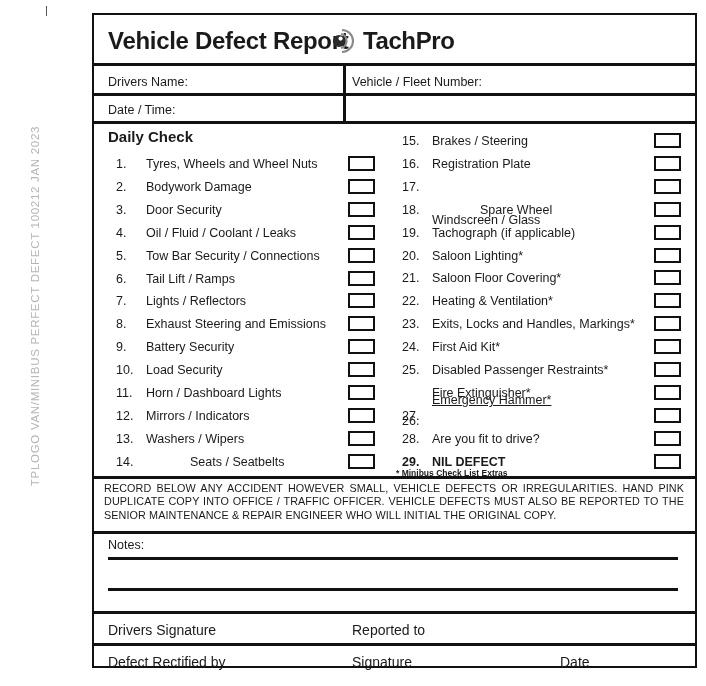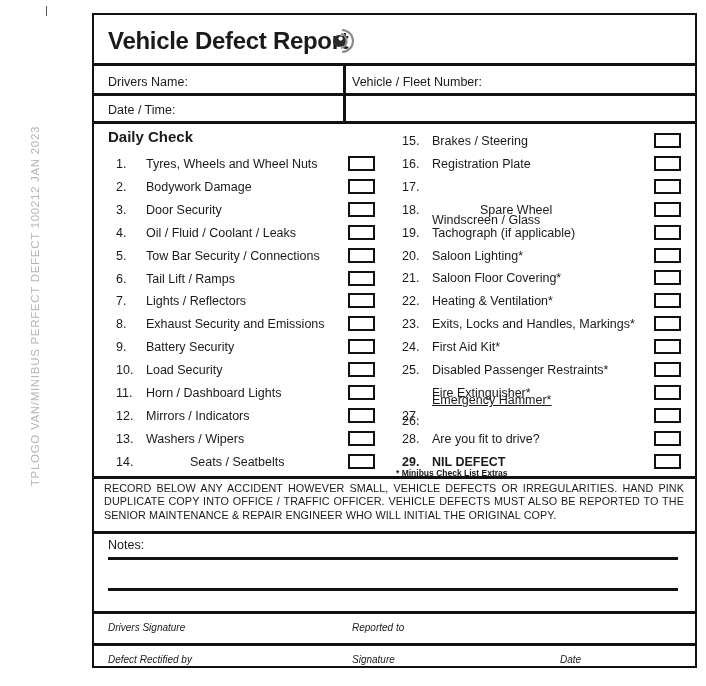--- a/index.html
+++ b/index.html
@@ -166,22 +166,21 @@
     position: absolute;
     left: 14px;
     width: 570px;
     height: 2.5px;
     background: #111;
   }
 
   
   .sig-label {
     position: absolute;
-    font-size: 10px;
-    font-style: italic;
+    font-size: 14px;
   }
 </style>
 </head>
 <body>
 
 <div id="side-code">
   <div class="tick"></div>
   <div class="vtext">TPLOGO VAN/MINIBUS PERFECT DEFECT 100212 JAN 2023</div>
 </div>
 
@@ -193,20 +192,21 @@
       <svg viewBox="0 0 30 30" width="30" height="30">
         <g fill="none" stroke="#8a8a8a" stroke-width="2.1">
           <path d="M12 4 A11 11 0 0 1 12 26"></path>
           <path d="M11 8 A7.2 7.2 0 0 1 11 22"></path>
         </g>
         <path d="M10 11.2 A3.9 3.9 0 0 1 10 18.8" fill="none" stroke="#5d5d5d" stroke-width="2"></path>
         <circle cx="9" cy="15" r="6.1" fill="#2b2b2b"></circle>
         <circle cx="10.6" cy="12.6" r="2.1" fill="#ffffff"></circle>
       </svg>
     </div>
+    <div id="brand-name">TachPro</div>
   </div>
   <div class="hline" style="top:48px"></div>
 
   <div class="field-label" style="left:14px; top:60px">Drivers Name:</div>
   <div class="field-label" style="left:258px; top:60px">Vehicle / Fleet Number:</div>
   <div class="hline" style="top:78px"></div>
 
   <div class="field-label" style="left:14px; top:88px">Date / Time:</div>
   <div class="hline" style="top:106px"></div>
 
@@ -230,21 +230,21 @@
       <div class="ck-num" style="left: 22px; top: 233.6px;">5.</div>
       <div class="ck-label" style="left: 52px; top: 233.6px;">Tow Bar Security / Connections</div>
       <div class="ck-box" style="left: 254px; top: 232.6px;"></div>
       <div class="ck-num" style="left: 22px; top: 256.5px;">6.</div>
       <div class="ck-label" style="left: 52px; top: 256.5px;">Tail Lift / Ramps</div>
       <div class="ck-box" style="left: 254px; top: 255.5px;"></div>
       <div class="ck-num" style="left: 22px; top: 279.4px;">7.</div>
       <div class="ck-label" style="left: 52px; top: 279.4px;">Lights / Reflectors</div>
       <div class="ck-box" style="left: 254px; top: 278.4px;"></div>
       <div class="ck-num" style="left: 22px; top: 302.3px;">8.</div>
-      <div class="ck-label" style="left: 52px; top: 302.3px;">Exhaust Security and Emissions</div>
+      <div class="ck-label" style="left: 52px; top: 302.3px;">Exhaust Steering and Emissions</div>
       <div class="ck-box" style="left: 254px; top: 301.3px;"></div>
       <div class="ck-num" style="left: 22px; top: 325.2px;">9.</div>
       <div class="ck-label" style="left: 52px; top: 325.2px;">Battery Security</div>
       <div class="ck-box" style="left: 254px; top: 324.2px;"></div>
       <div class="ck-num" style="left: 22px; top: 348.1px;">10.</div>
       <div class="ck-label" style="left: 52px; top: 348.1px;">Load Security</div>
       <div class="ck-box" style="left: 254px; top: 347.1px;"></div>
       <div class="ck-num" style="left: 22px; top: 371px;">11.</div>
       <div class="ck-label" style="left: 52px; top: 371px;">Horn / Dashboard Lights</div>
       <div class="ck-box" style="left: 254px; top: 370px;"></div>

